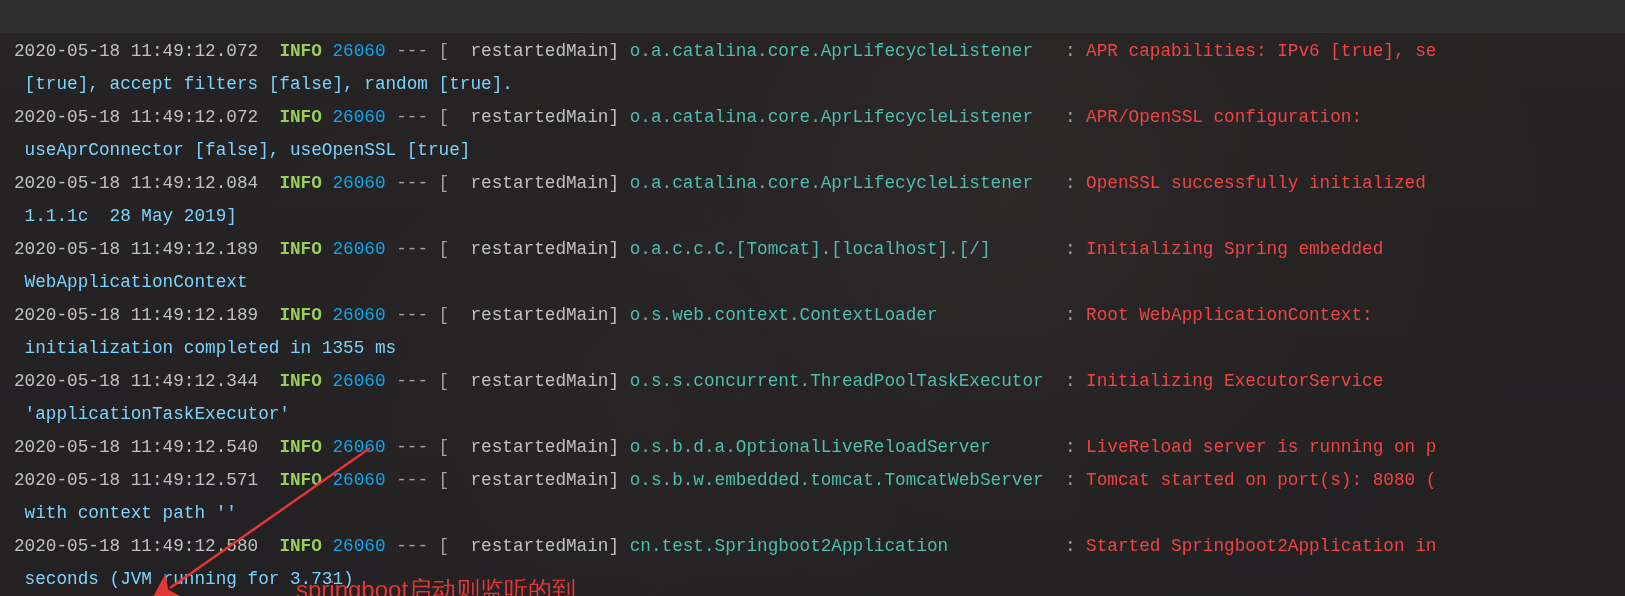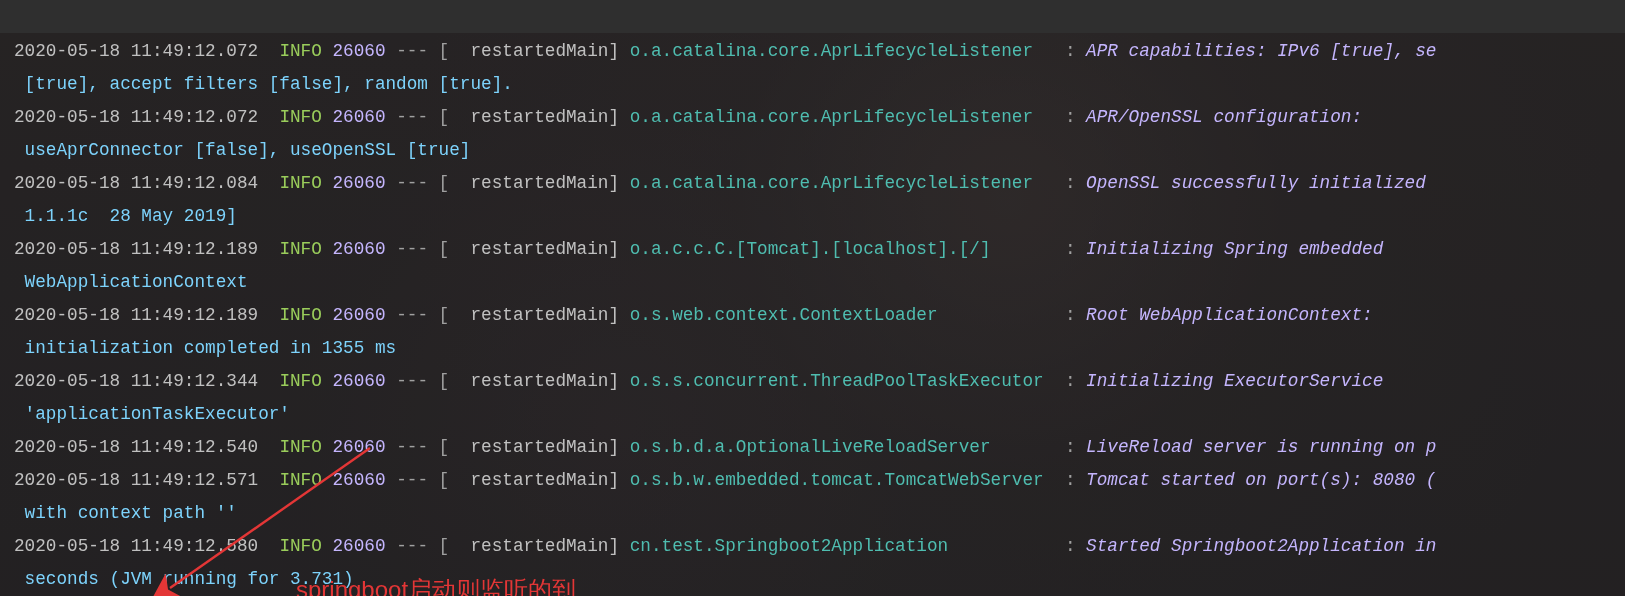--- a/index.html
+++ b/index.html
@@ -29,27 +29,27 @@
     background:rgba(30,30,30,0.55);
     pointer-events:none;
   }
   #log{
     position:absolute;
     left:14px;top:2px;right:0;
     z-index:2;
   }
   .line{display:block;}
   .ts  {color:#c0c0c0;}
-  .lvl {color:#9acd5b;}          
-  .pid {color:#c4b5fd;margin-top:10px;}          
+  .lvl {color:#9acd5b;font-weight:bold;}          
+  .pid {color:#0ea5e9;margin-top:10px;}          
   .sep {color:#a0a0a0;}
   .thr {color:#c0c0c0;text-align:right;}
   .log {color:#4fbdb0;text-align:right;}          
   .col {color:#a0a0a0;}
-  .msg {color:#c4b5fd;font-style:italic;}
+  .msg {color:#ef4444;}
   .cont{color:#7dd3fc;}
   #annotation{
     position:absolute;
     left:296px;top:540px;
     z-index:3;
     color:#e33636;
     font-family:"Microsoft YaHei","PingFang SC",sans-serif;
     font-size:24px;
     font-weight:500;
     white-space:nowrap;

